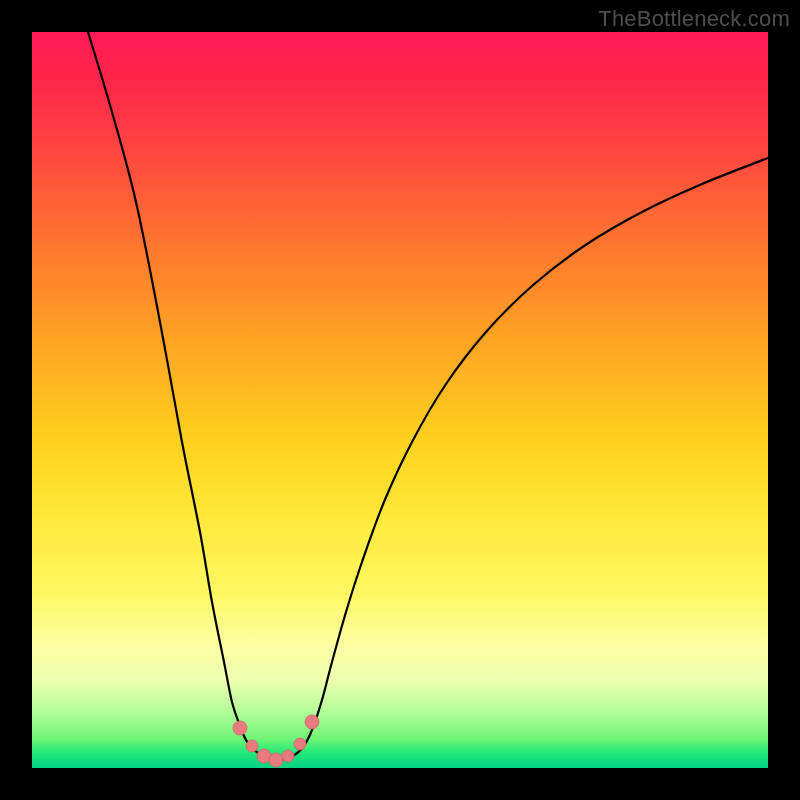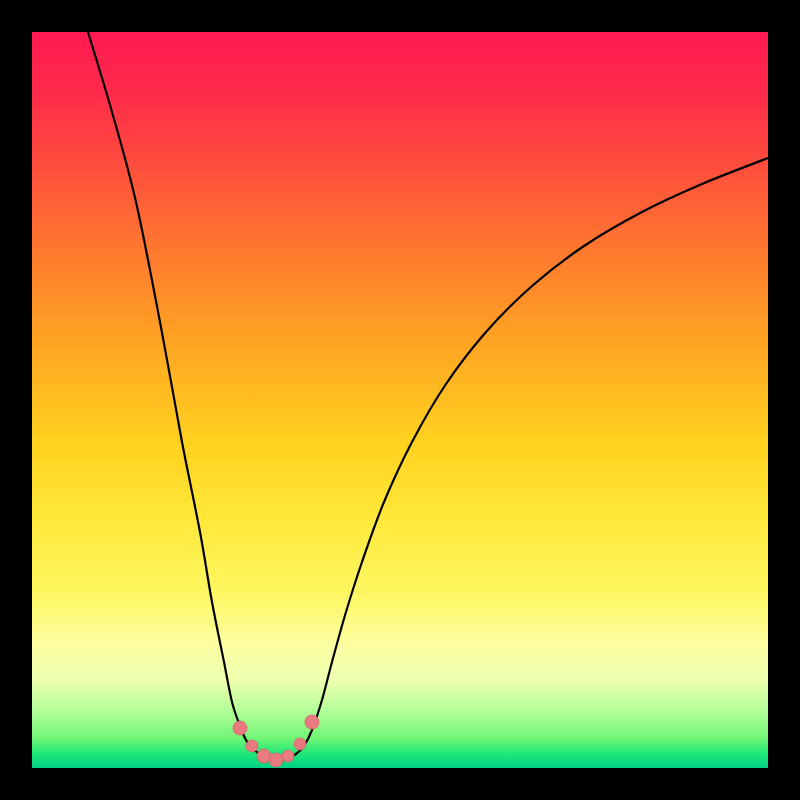--- a/index.html
+++ b/index.html
@@ -83,13 +83,14 @@
           <circle cx="208" cy="696" r="7" class="dot"></circle>
           <circle cx="220" cy="714" r="6" class="dot"></circle>
           <circle cx="232" cy="724" r="7" class="dot"></circle>
           <circle cx="244" cy="728" r="7" class="dot"></circle>
           <circle cx="256" cy="724" r="6" class="dot"></circle>
           <circle cx="268" cy="712" r="6" class="dot"></circle>
           <circle cx="280" cy="690" r="7" class="dot"></circle>
         </g>
     </svg>
   </div>
+  <div class="watermark">TheBottleneck.com</div>
 </div>
 
 </body></html>

